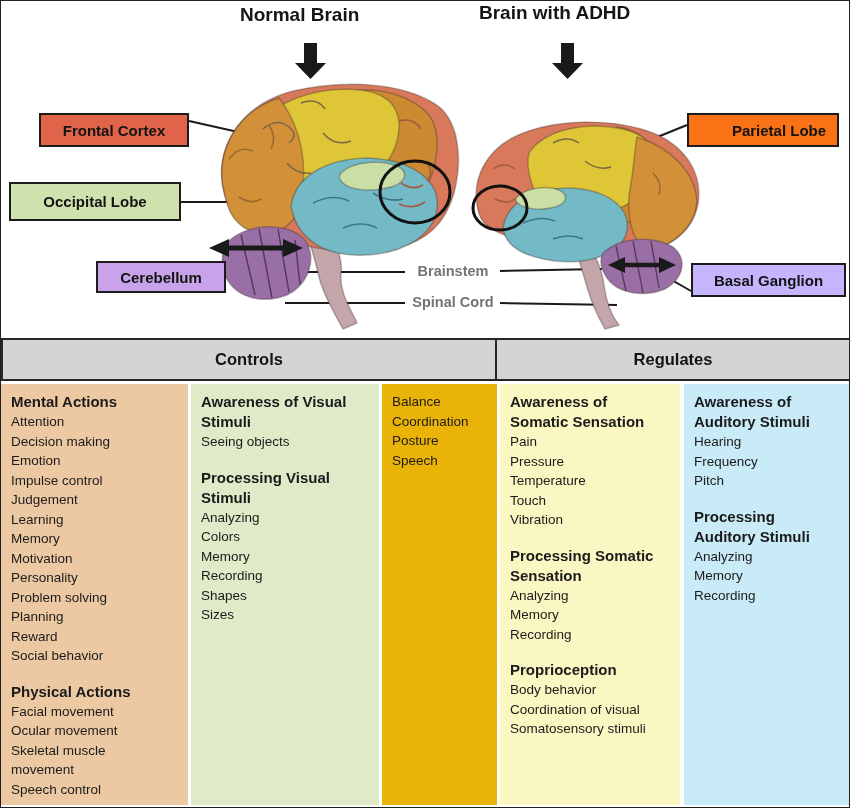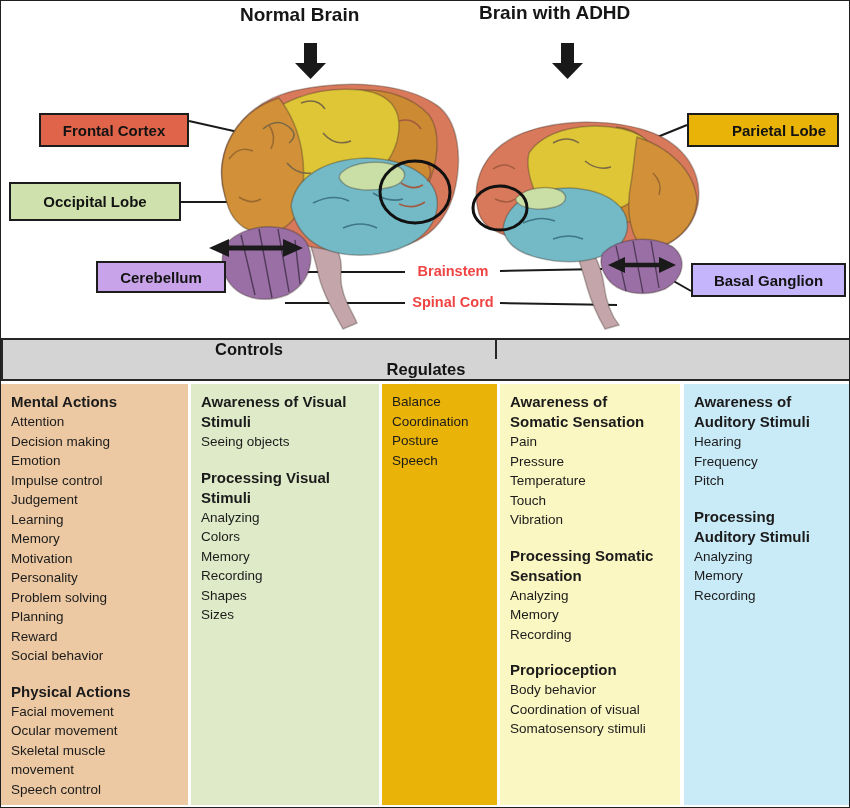--- a/index.html
+++ b/index.html
@@ -14,21 +14,21 @@
   .t-adhd{left:478px;top:1px;}
   .callout{position:absolute;box-sizing:border-box;border:2px solid #1c1c1c;
            display:flex;align-items:center;justify-content:center;
            font-weight:bold;font-size:15px;color:#131313;text-align:center;}
   .c-frontal{left:38px;top:112px;width:150px;height:34px;}
   .c-occipital{left:8px;top:181px;width:172px;height:39px;}
   .c-cerebellum{left:67px;top:260px;width:130px;height:32px;margin-left:28px;}
   .c-parietal{left:686px;top:112px;width:152px;height:34px;}
   .c-basal{left:690px;top:262px;width:155px;height:34px;}
   .centerlabel{position:absolute;transform:translateX(-50%);font-weight:bold;
-               font-size:14.5px;color:#ef4444;white-space:nowrap;}
+               font-size:14.5px;color:#737373;white-space:nowrap;}
   .l-brainstem{left:452px;top:262px;}
   .l-spinal{left:452px;top:293px;}
   
   .thead{position:absolute;left:0;top:337px;width:850px;height:43px;box-sizing:border-box;
          border:2px solid #262626;background:#d4d4d4;display:flex;}
   .th{display:flex;align-items:center;justify-content:center;
       font-weight:bold;font-size:16.5px;color:#141414;}
   .th-controls{width:494px;border-right:2px solid #262626;box-sizing:border-box;}
   .th-regulates{flex:1;}
   .col{position:absolute;top:383px;height:421px;box-sizing:border-box;
@@ -154,29 +154,29 @@
         <polygon points="658,256 675,264 658,272"></polygon>
       </g>
     </svg>
 
     <div class="brain-title t-normal">Normal Brain</div>
     <div class="brain-title t-adhd">Brain with ADHD</div>
 
     <div class="callout c-frontal" style="background-color: rgb(224, 100, 74);">Frontal Cortex</div>
     <div class="callout c-occipital" style="background-color: rgb(207, 226, 173);">Occipital Lobe</div>
     <div class="callout c-cerebellum" style="background-color: rgb(200, 163, 233);">Cerebellum</div>
-    <div class="callout c-parietal" style="background-color: #eab308; padding-left: 32px;">Parietal Lobe</div>
+    <div class="callout c-parietal" style="background-color: #f97316; padding-left: 32px;">Parietal Lobe</div>
     <div class="callout c-basal" style="background-color: #c4b5fd;">Basal Ganglion</div>
 
     <div class="centerlabel l-brainstem">Brainstem</div>
     <div class="centerlabel l-spinal">Spinal Cord</div>
   </div>
 
   <div>
-    <div class="thead" style="background-color: rgb(212, 212, 212); flex-direction: column;">
+    <div class="thead" style="background-color: rgb(212, 212, 212);">
       <div class="th th-controls">Controls</div>
       <div class="th th-regulates">Regulates</div>
     </div>
     <div id="columns">
         <div class="col col0" style="background-color: rgb(237, 201, 163);">
           <div class="sec">
             <div class="sec-title">Mental Actions</div>
             <div class="item">Attention</div>
             <div class="item">Decision making</div>
             <div class="item">Emotion</div>

